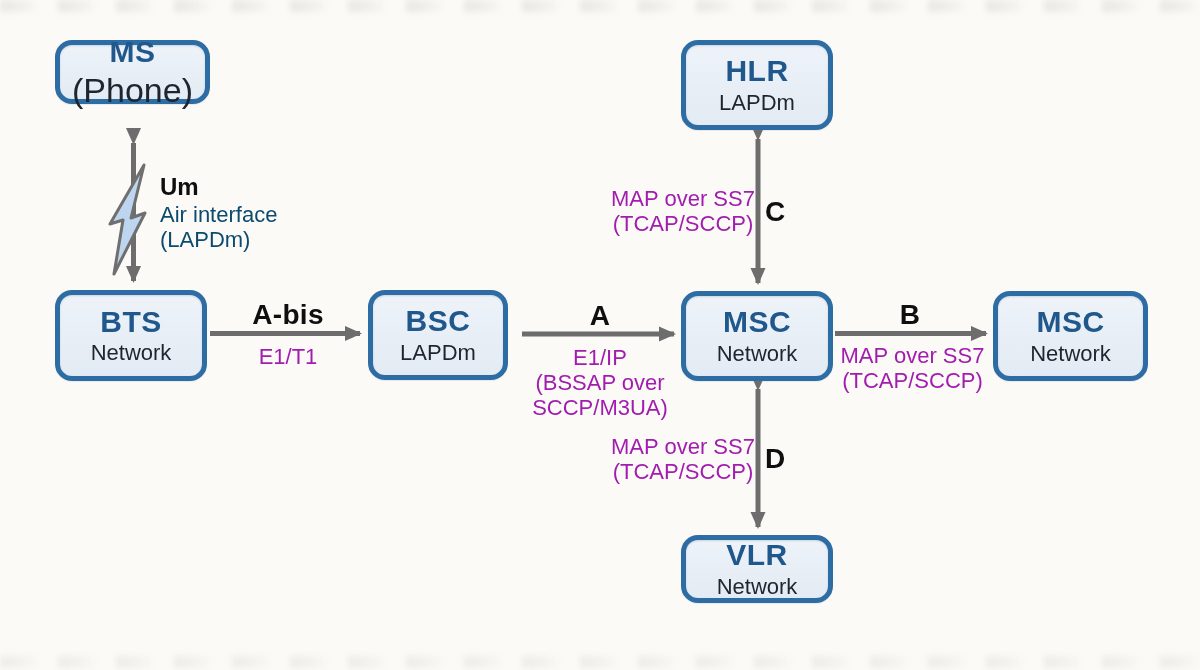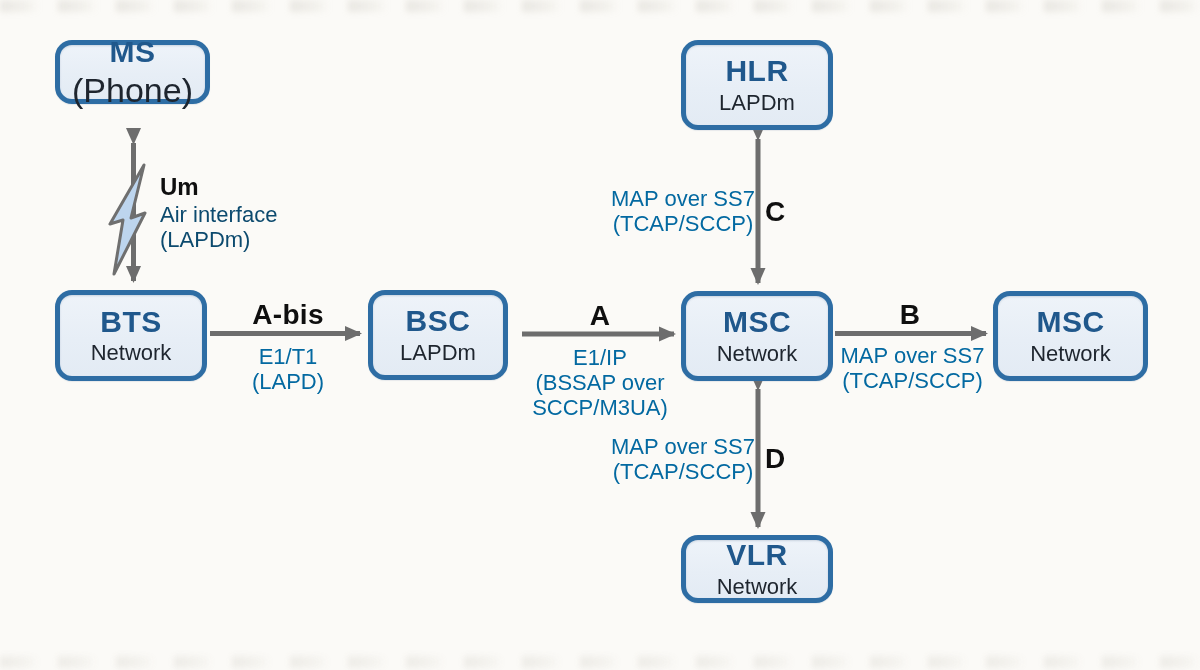--- a/index.html
+++ b/index.html
@@ -42,21 +42,21 @@
   .node-sub{
     font-size:22px;color:#1e252e;margin-top:3px;
   }
   .node-sub.big{font-size:34px;margin-top:2px;}
 
   .edge-label{
     position:absolute;text-align:center;color:#0f0f0f;
     font-weight:bold;font-size:28px;letter-spacing:.3px;
   }
   .edge-sub{
-    position:absolute;text-align:center;color:#0369a1;
+    position:absolute;text-align:center;color:#a21caf;
     font-size:22px;line-height:25px;font-weight:400;
   }
   .um-block{
     position:absolute;left:160px;top:172px;text-align:left;color:#0f0f0f;
   }
   .um-block .um-title{font-weight:bold;font-size:24px;line-height:30px;}
   .um-block .um-line{font-size:22px;line-height:25px;color:#0c4a6e;}
 
   .bolt{position:absolute;left:99px;top:162px;}
 </style>
@@ -125,21 +125,20 @@
 
   <div class="um-block">
     <div class="um-title">Um</div>
     <div class="um-line">Air interface</div>
     <div class="um-line">(LAPDm)</div>
   </div>
 
   <div class="edge-label" style="left:208px;top:299px;width:160px;">A-bis</div>
   <div class="edge-sub" style="left:208px;top:344px;width:160px;">
     <div>E1/T1</div>
-    <div>(LAPD)</div>
   </div>
 
   <div class="edge-label" style="left:520px;top:300px;width:160px;">A</div>
   <div class="edge-sub" style="left:495px;top:345px;width:210px;">
     <div>E1/IP</div>
     <div>(BSSAP over</div>
     <div>SCCP/M3UA)</div>
   </div>
 
   <div class="edge-label" style="left:830px;top:299px;width:160px;">B</div>

